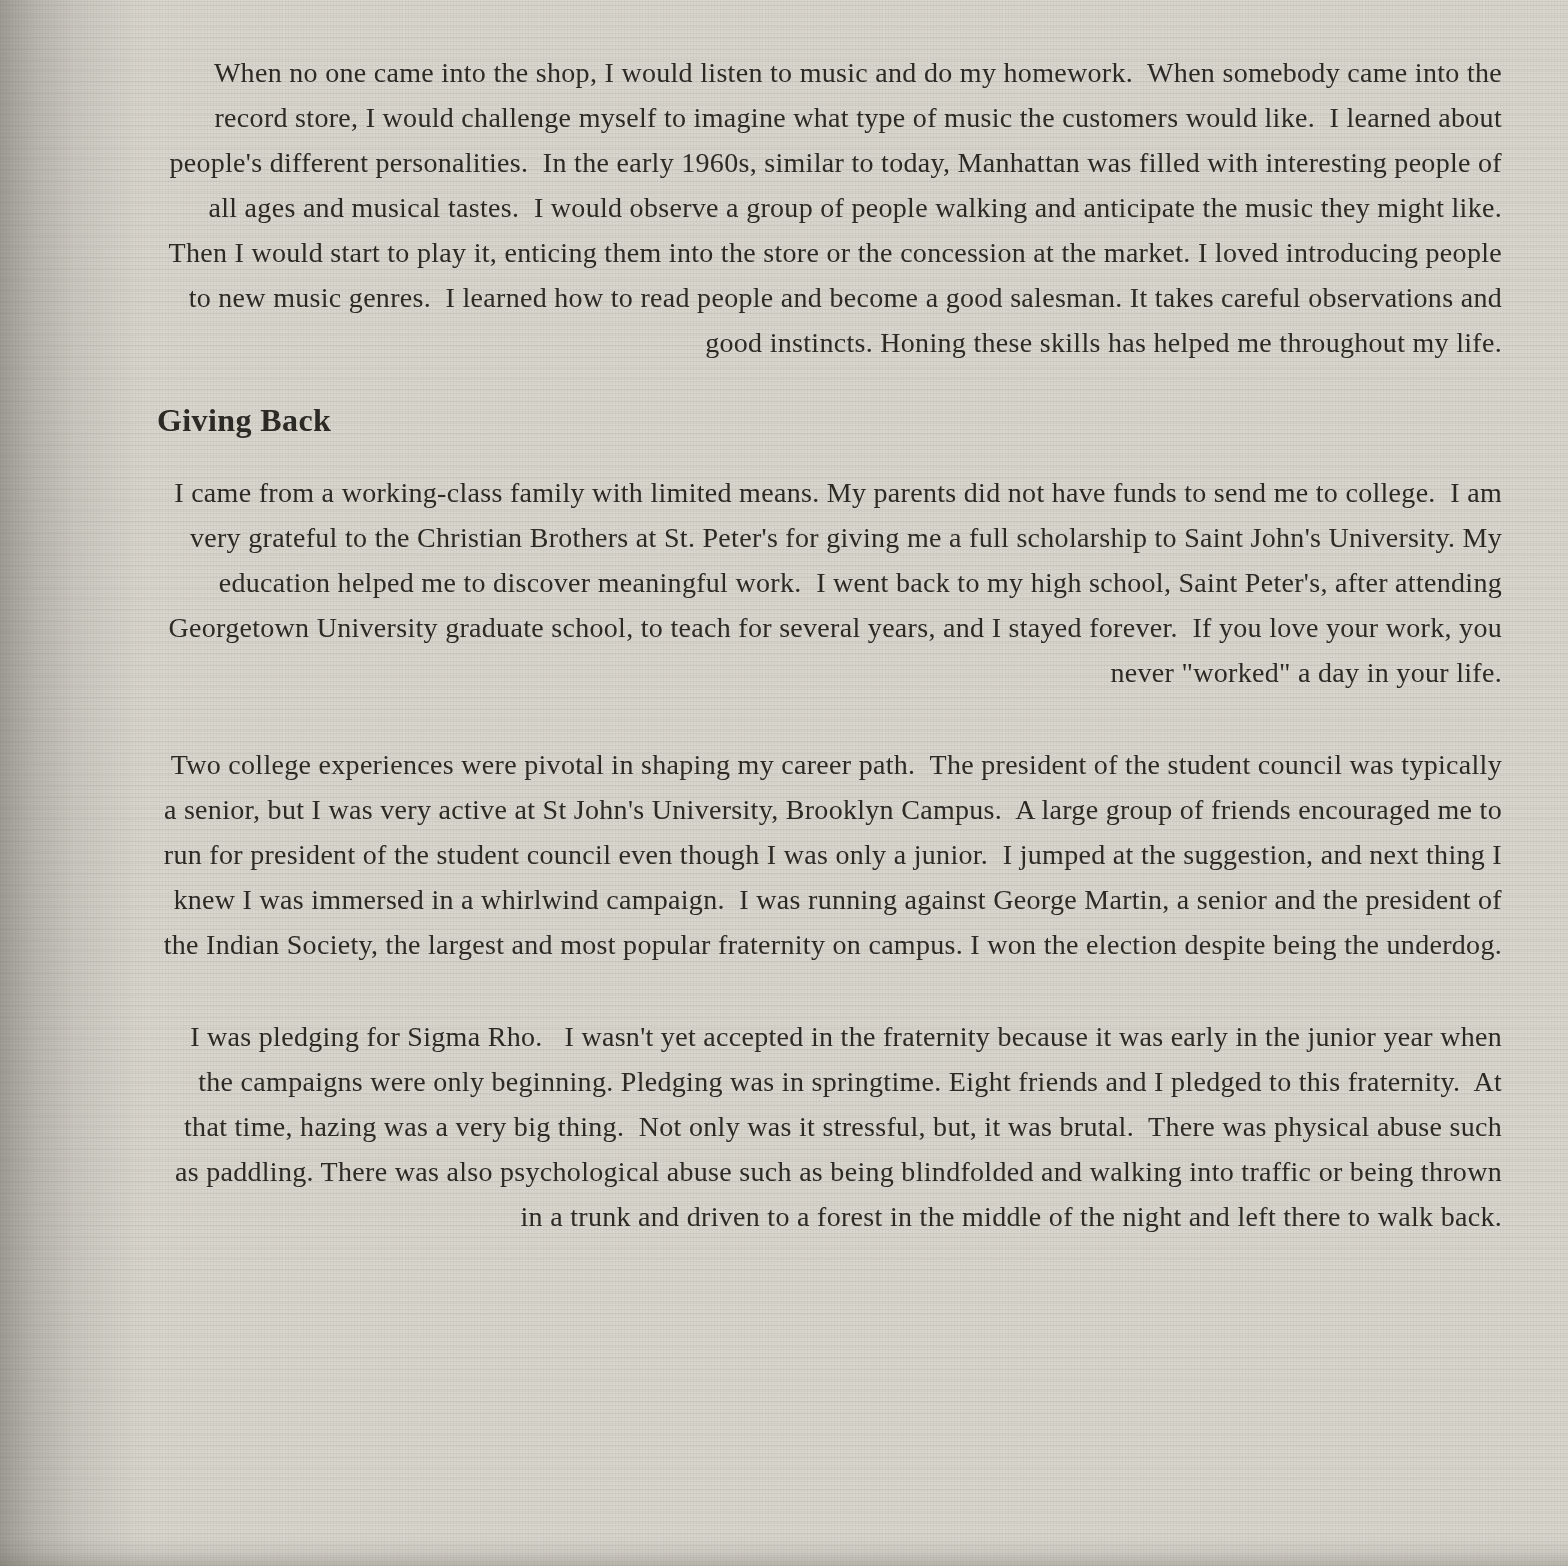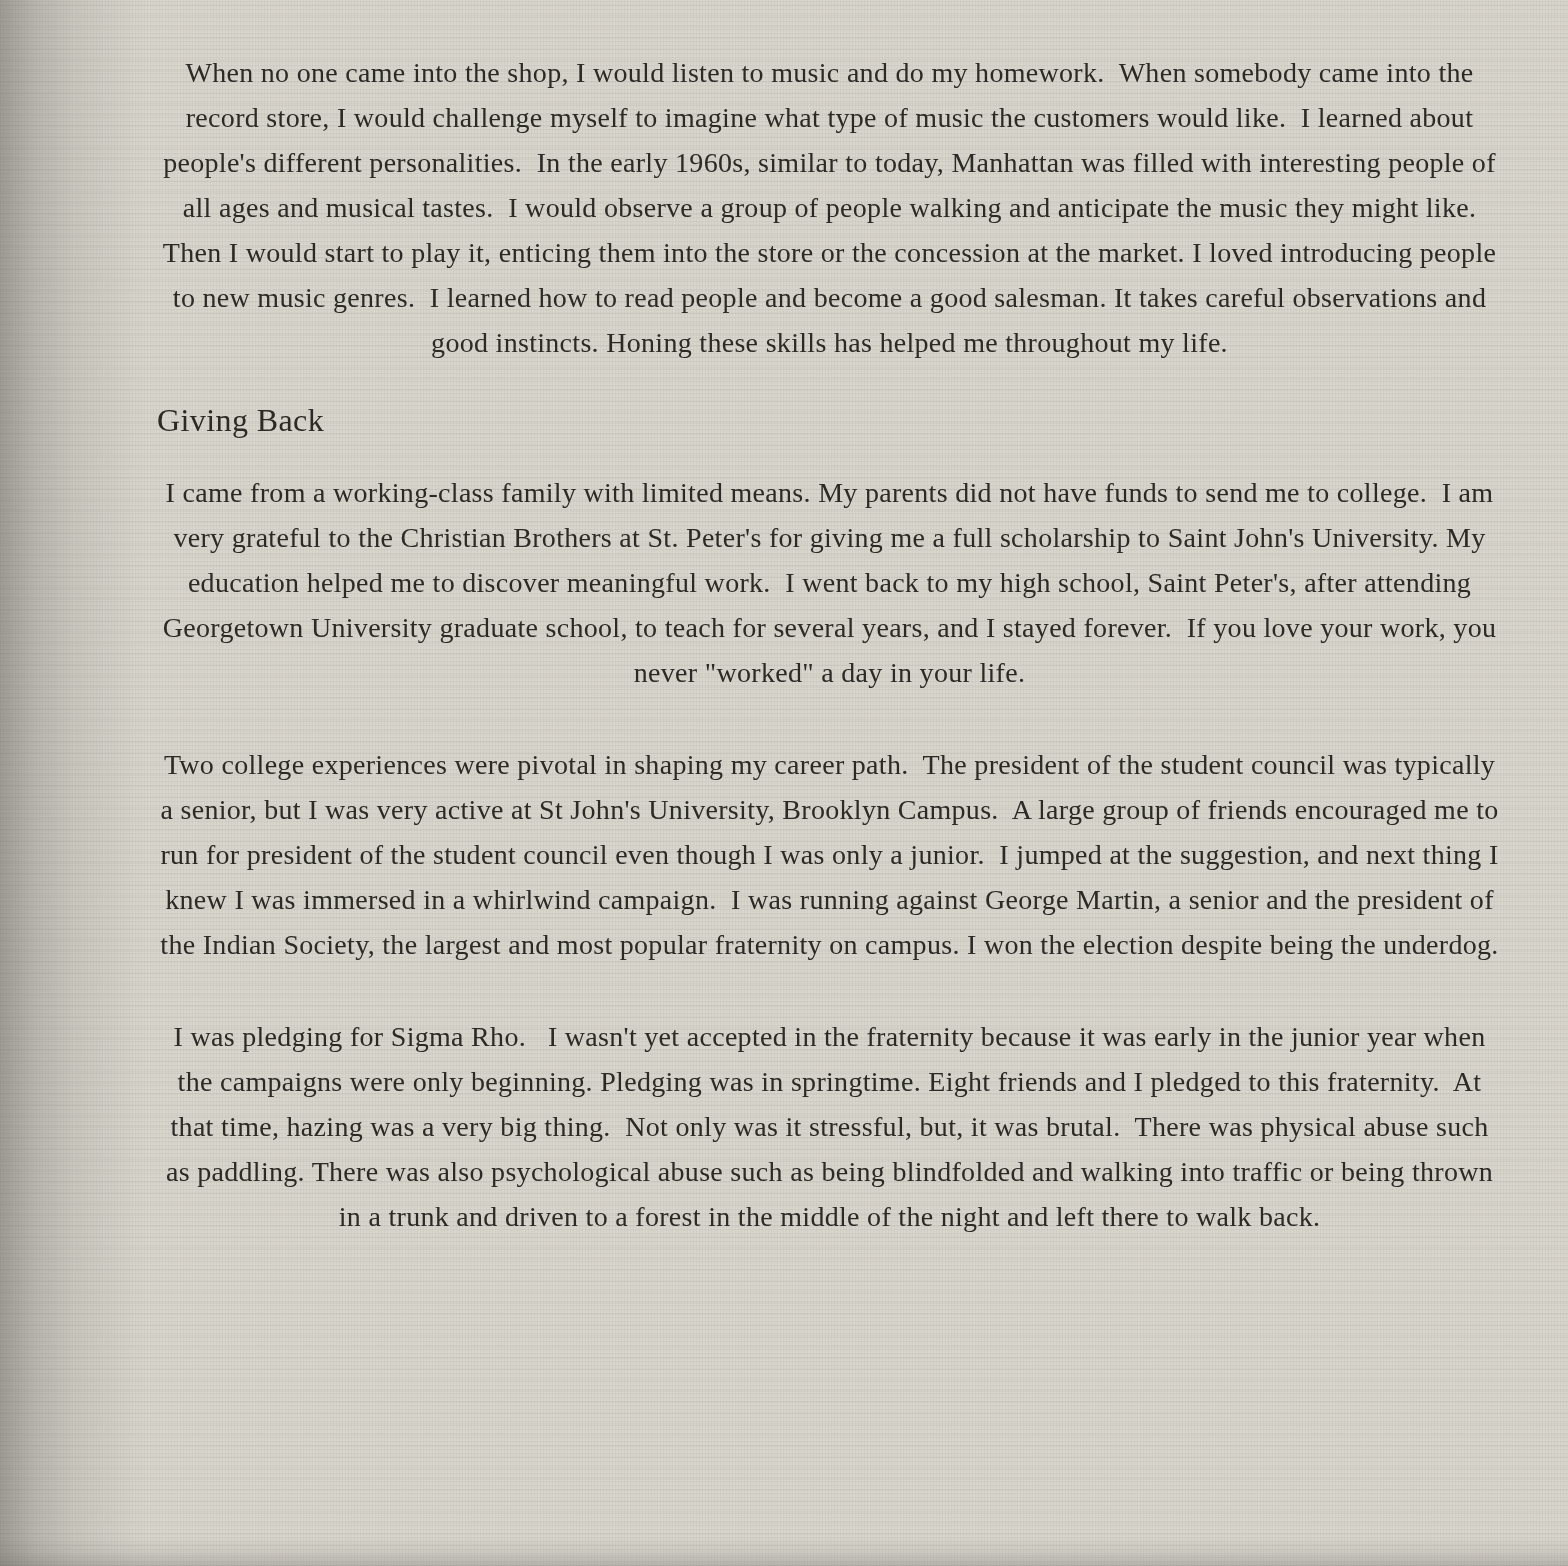--- a/index.html
+++ b/index.html
@@ -50,26 +50,26 @@
     position: relative;
     padding: 50px 66px 0 157px;
   }
 
   .para {
     font-size: 28px;
     line-height: 45px;
     letter-spacing: 0.3px;
     white-space: pre-wrap;
     margin-bottom: 47px;
-    text-align: center;
+    text-align: right;
   }
 
   .section-heading {
     font-size: 32px;
-    font-weight: normal;
+    font-weight: bold;
     letter-spacing: 0.4px;
     margin: -14px 0 28px 0;
     line-height: 44px;
   }
 </style>
 </head>
 <body>
 
 <div class="page-content">
   <p class="para">When no one came into the shop, I would listen to music and do my homework.  When somebody came into the record store, I would challenge myself to imagine what type of music the customers would like.  I learned about people's different personalities.  In the early 1960s, similar to today, Manhattan was filled with interesting people of all ages and musical tastes.  I would observe a group of people walking and anticipate the music they might like.  Then I would start to play it, enticing them into the store or the concession at the market. I loved introducing people to new music genres.  I learned how to read people and become a good salesman. It takes careful observations and good instincts. Honing these skills has helped me throughout my life.</p>

